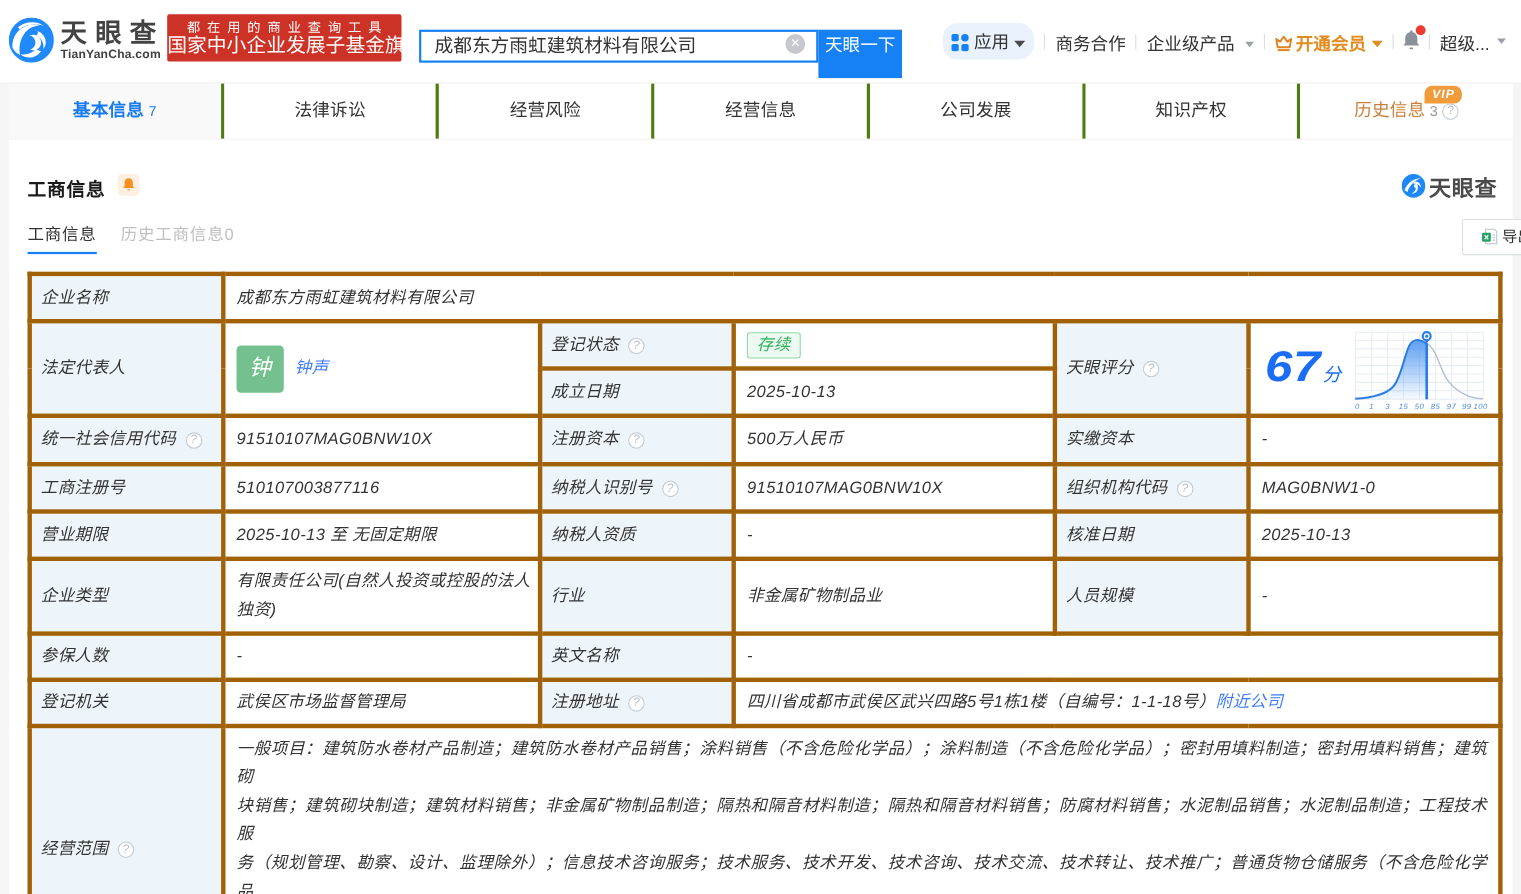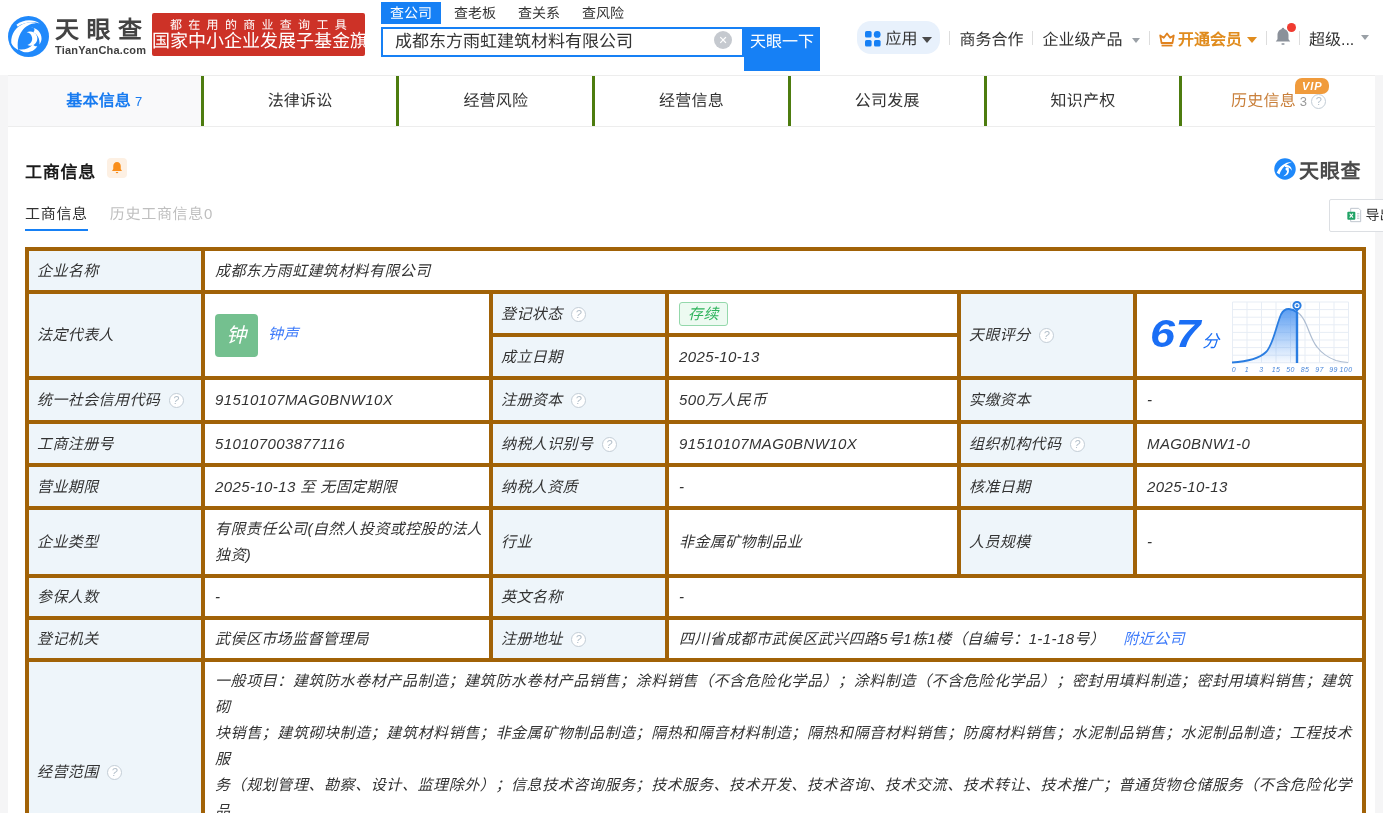--- a/index.html
+++ b/index.html
@@ -81,21 +81,20 @@
       <path d="M20 17.5 C24.5 15.5 29.5 17.5 31 21.5 C32.5 25.5 30.5 30 26.5 31.5 C24.5 32.2 22.5 32 20.8 31.2 C24.5 29.8 26.5 26.5 25.8 23 C25.2 20 23 17.8 20 17.5 Z" fill="#fff"></path>
     </svg>
     <div class="cn">天眼查</div>
     <div class="en">TianYanCha.com</div>
   </div>
   <div class="banner">
     <div class="l1">都在用的商业查询工具</div>
     <div class="l2">国家中小企业发展子基金旗下机构</div>
   </div>
   <div class="search">
-    <div class="stabs"><span class="stab on">查公司</span><span class="stab">查老板</span><span class="stab">查关系</span><span class="stab">查风险</span></div>
     <div class="sbox">成都东方雨虹建筑材料有限公司</div>
     <div class="sclear">✕</div>
     <div class="sbtn">天眼一下</div>
   </div>
   <div class="nav">
     <span class="item appchip"><svg width="17" height="17" viewBox="0 0 17 17" style="vertical-align:-3px">
           <rect x="1" y="1" width="6.6" height="6.6" rx="1.6" fill="#1680f5"></rect>
           <rect x="1" y="10" width="6.6" height="6.6" rx="1.6" fill="#1680f5"></rect>
           <rect x="10" y="10" width="6.6" height="6.6" rx="1.6" fill="#1680f5"></rect>
           <circle cx="13.2" cy="4.4" r="3.4" fill="#1680f5"></circle>
@@ -249,21 +248,21 @@
     <tr style="height:42px">
           <td class="lb">参保人数</td>
           <td>-</td>
           <td class="lb">英文名称</td>
           <td colspan="3">-</td>
         </tr>
     <tr style="height:42px">
           <td class="lb">登记机关</td>
           <td>武侯区市场监督管理局</td>
           <td class="lb">注册地址 <span class="qmark">?</span></td>
-          <td colspan="3">四川省成都市武侯区武兴四路5号1栋1楼（自编号：1-1-18号）<span class="link" style="margin-left:18px">附近公司</span></td>
+          <td colspan="3">四川省成都市武侯区武兴四路5号1栋1楼（自编号：1-1-18号）<span class="link" style="">附近公司</span></td>
         </tr>
     <tr style="height:142px">
           <td class="lb" style="vertical-align:middle">经营范围 <span class="qmark">?</span></td>
           <td colspan="5" style="text-align:justify; padding-right:10px">一般项目：建筑防水卷材产品制造；建筑防水卷材产品销售；涂料销售（不含危险化学品）；涂料制造（不含危险化学品）；密封用填料制造；密封用填料销售；建筑砌<br>块销售；建筑砌块制造；建筑材料销售；非金属矿物制品制造；隔热和隔音材料制造；隔热和隔音材料销售；防腐材料销售；水泥制品销售；水泥制品制造；工程技术服<br>务（规划管理、勘察、设计、监理除外）；信息技术咨询服务；技术服务、技术开发、技术咨询、技术交流、技术转让、技术推广；普通货物仓储服务（不含危险化学品<br>等需许可审批的项目）；仓储设备租赁服务；新型建筑材料制造（不含危险化学品）；石油制品销售（不含危险化学品）。（除依法须经批准的项目外，凭营业执照依法<br>自主开展经营活动）许可项目：建设工程设计。（依法须经批准的项目，经相关部门批准后方可开展经营活动，具体经营项目以相关部门批准文件或许可证件为准）</td>
         </tr>
   </tbody>
     </table>
 </div>
 
 </body></html>

